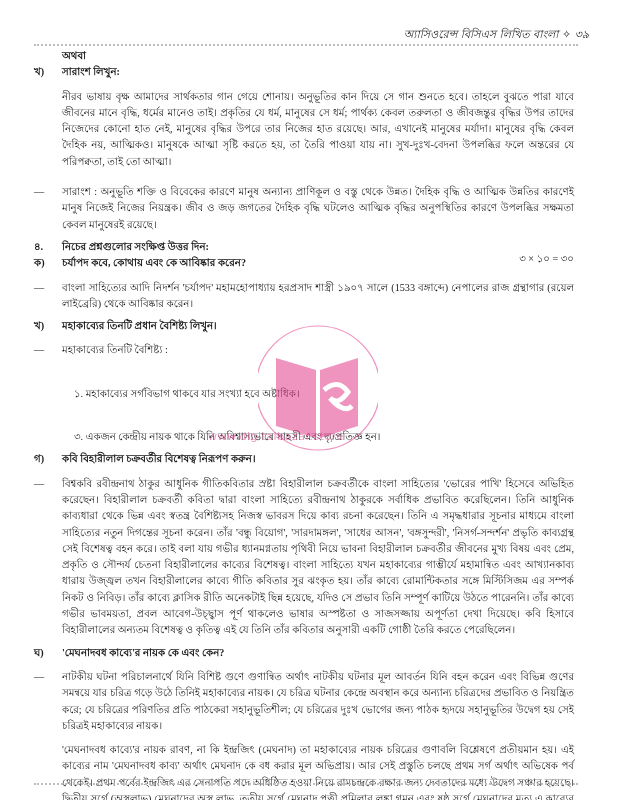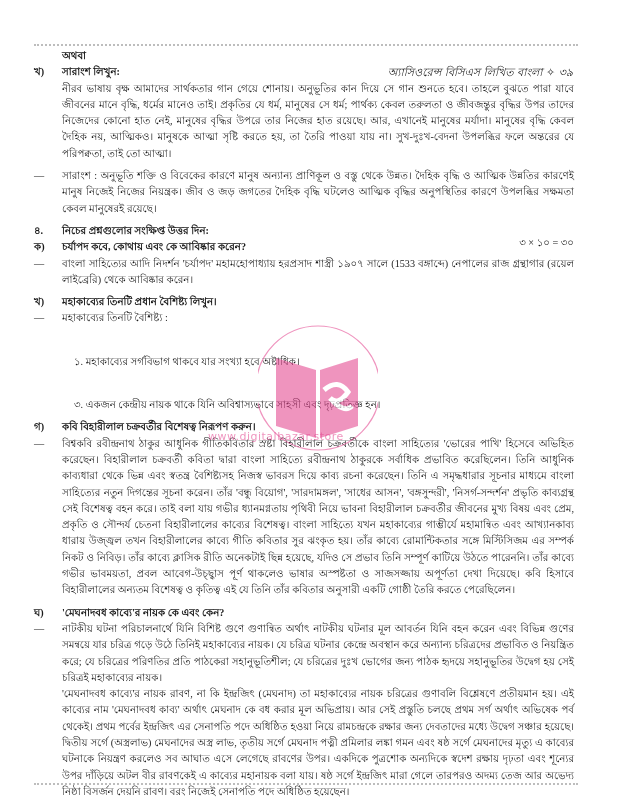--- a/index.html
+++ b/index.html
@@ -2,35 +2,35 @@
 <html><head>
   <meta charset="utf-8">
   <style>
     html, body { margin: 0; padding: 0; }
     body {
       width: 618px; height: 800px; background: #ffffff; position: relative; overflow: hidden;
       font-family: "DejaVu Sans", "Liberation Sans", sans-serif; color: #1a1a1a;
     }
     .page { position: absolute; left: 0; top: 0; width: 618px; height: 800px; }
     .running-header {
-      position: absolute; right: 45px; top: 26px; font-size: 11px; font-style: italic; color: #222; margin-top: 38px;
+      position: absolute; right: 29px; top: 26px; font-size: 11px; font-style: italic; color: #222;
     }
     .rule {
       position: absolute; left: 34px; right: 40px; height: 0;
       border-top: 2px dotted #bdbdbd;
     }
     .rule.top { top: 44px; }
     .rule.bottom { top: 783px; }
     .content { position: absolute; left: 34px; right: 44px; top: 48px; font-size: 10.2px; line-height: 16.3px; font-family: Liberation Serif, serif; }
     .row { position: relative; }
     .label { position: absolute; left: 0; font-weight: bold; }
     .dash { position: absolute; left: 0; }
     .ind { padding-left: 28px; }
     .q { font-weight: bold; }
-    .para { text-align: justify; }
+    .para { text-align: justify; margin-top: 8px; }
     .gap { height: 6px; }
     .marks { position: absolute; right: 0; top: 12px; font-weight: normal; text-align: right; }
     .list-item { padding-left: 28px; margin-top: 27px; }
     .watermark {
       position: absolute; left: 258px; top: 318px; width: 120px; height: 150px; pointer-events: none; opacity: 0.55;
     }
     .wm-url {
       position: absolute; left: 208px; top: 430px; font-size: 11px; color: #e23d8a; opacity: 0.55; letter-spacing: 0.5px;
       pointer-events: none;
     }

